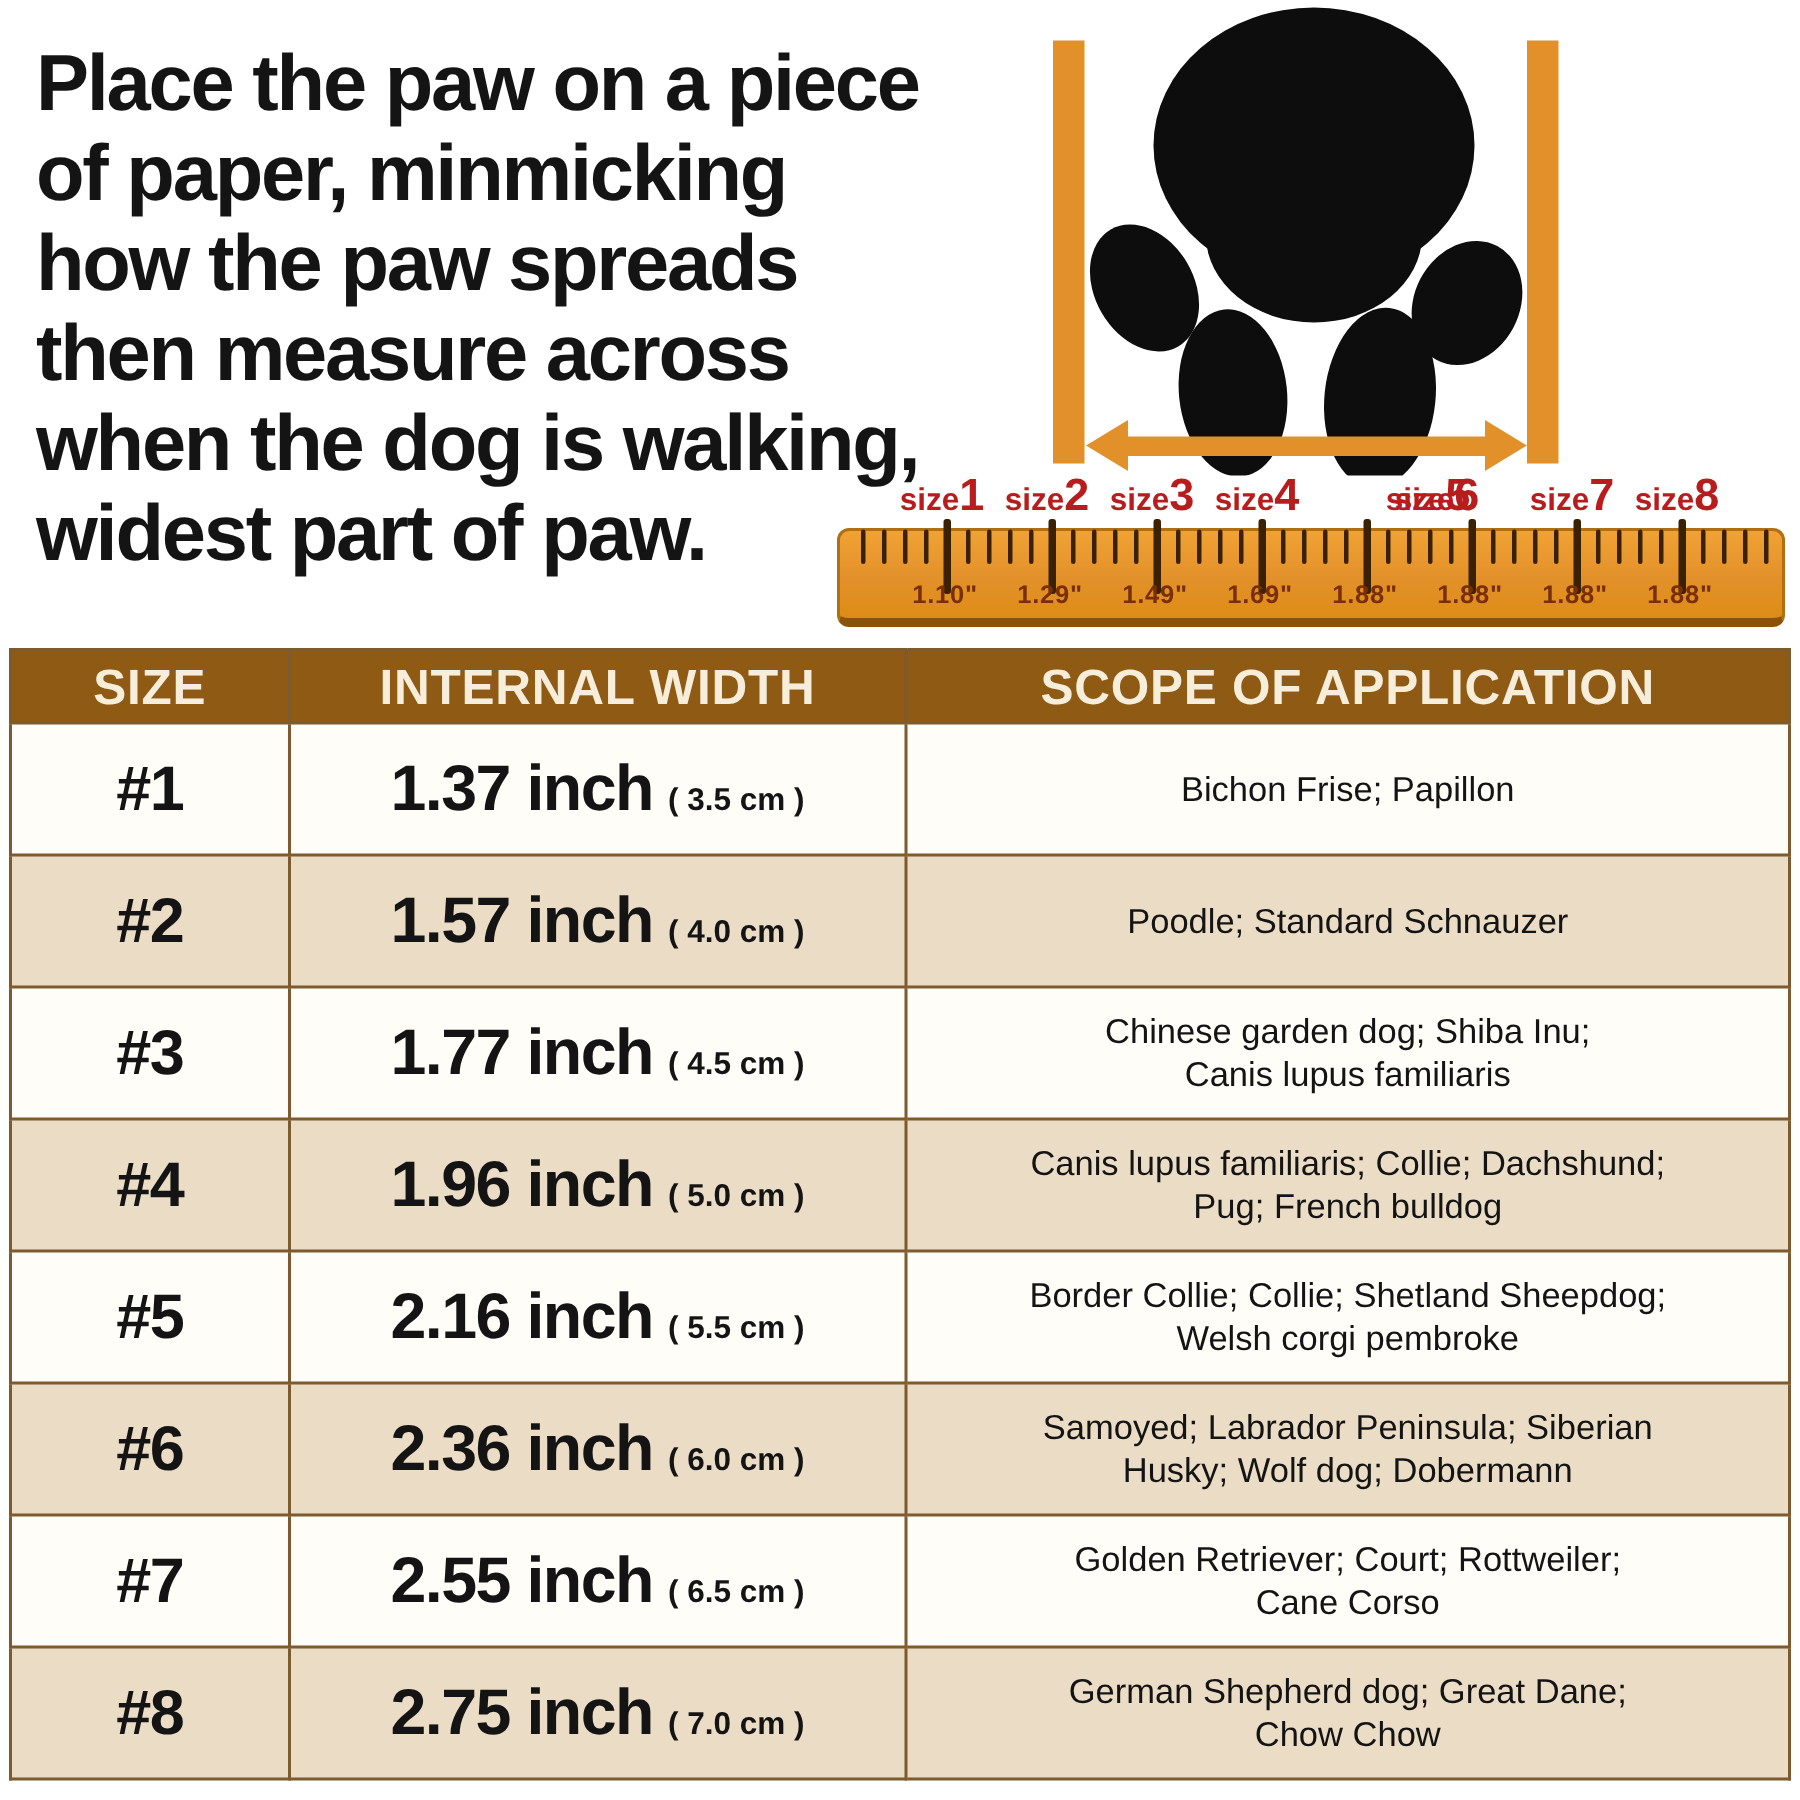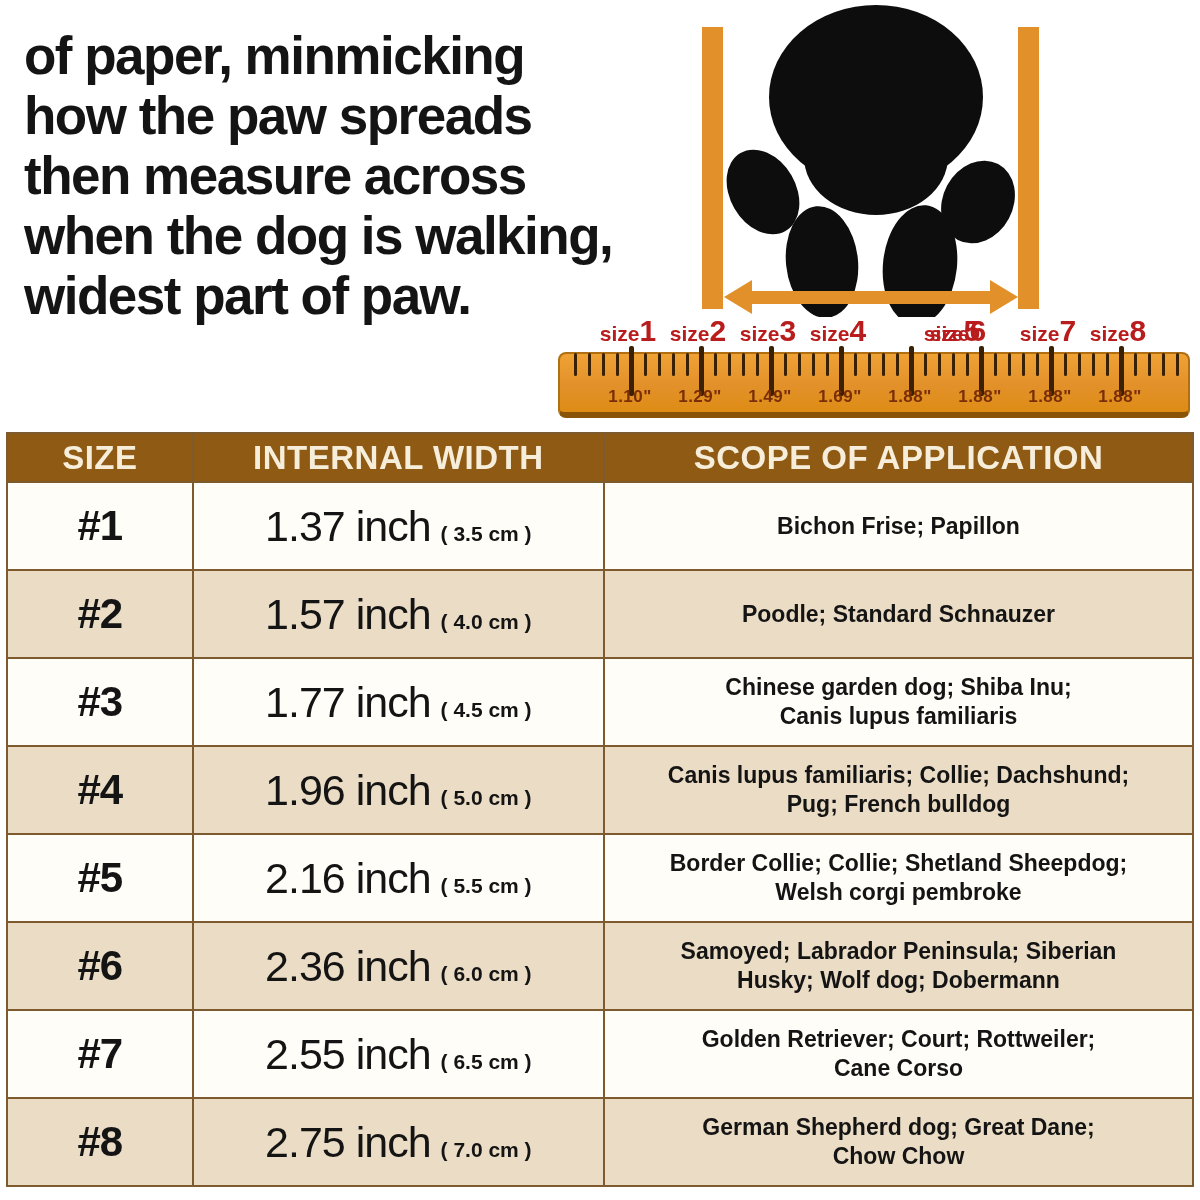--- a/index.html
+++ b/index.html
@@ -63,30 +63,31 @@
     font-size:33px; font-weight:800; letter-spacing:0.5px;
     height:49px;
   }
   .size-table td { height:88px; background:var(--row-white,#FFFDF7); }
   .size-table tbody tr:nth-child(even) td { background:var(--row-beige,#EBDCC5); }
   .col-size  { width:186px; }
   .col-width { width:412px; }
   .col-scope { width:590px; }
   td.cell-size { font-size:42px; font-weight:800; letter-spacing:-1px; }
   .cell-width-inner { display:flex; align-items:baseline; justify-content:center; gap:10px; }
-  .width-inch { font-size:43px; font-weight:400; letter-spacing:-1px; }
+  .width-inch { font-size:43px; font-weight:700; letter-spacing:-1px; }
   .width-cm   { font-size:21px; font-weight:800; }
-  td.cell-scope { font-size:23px; font-weight:700; line-height:1.25; white-space:pre-line; padding:0 12px; }
+  td.cell-scope { font-size:23px; font-weight:400; line-height:1.25; white-space:pre-line; padding:0 12px; }
 </style>
 </head>
 <body>
 
 <div class="canvas">
 
   <div class="instructions">
+    <div>Place the paw on a piece</div>
     <div>of paper, minmicking</div>
     <div>how the paw spreads</div>
     <div>then measure across</div>
     <div>when the dog is walking,</div>
     <div>widest part of paw.</div>
   </div>
 
   <svg class="paw-figure" viewBox="0 0 380 315" xmlns="http://www.w3.org/2000/svg">
     <rect class="orange-fill" x="12" y="25" width="21" height="282"></rect>
     <rect class="orange-fill" x="328" y="25" width="21" height="282"></rect>

